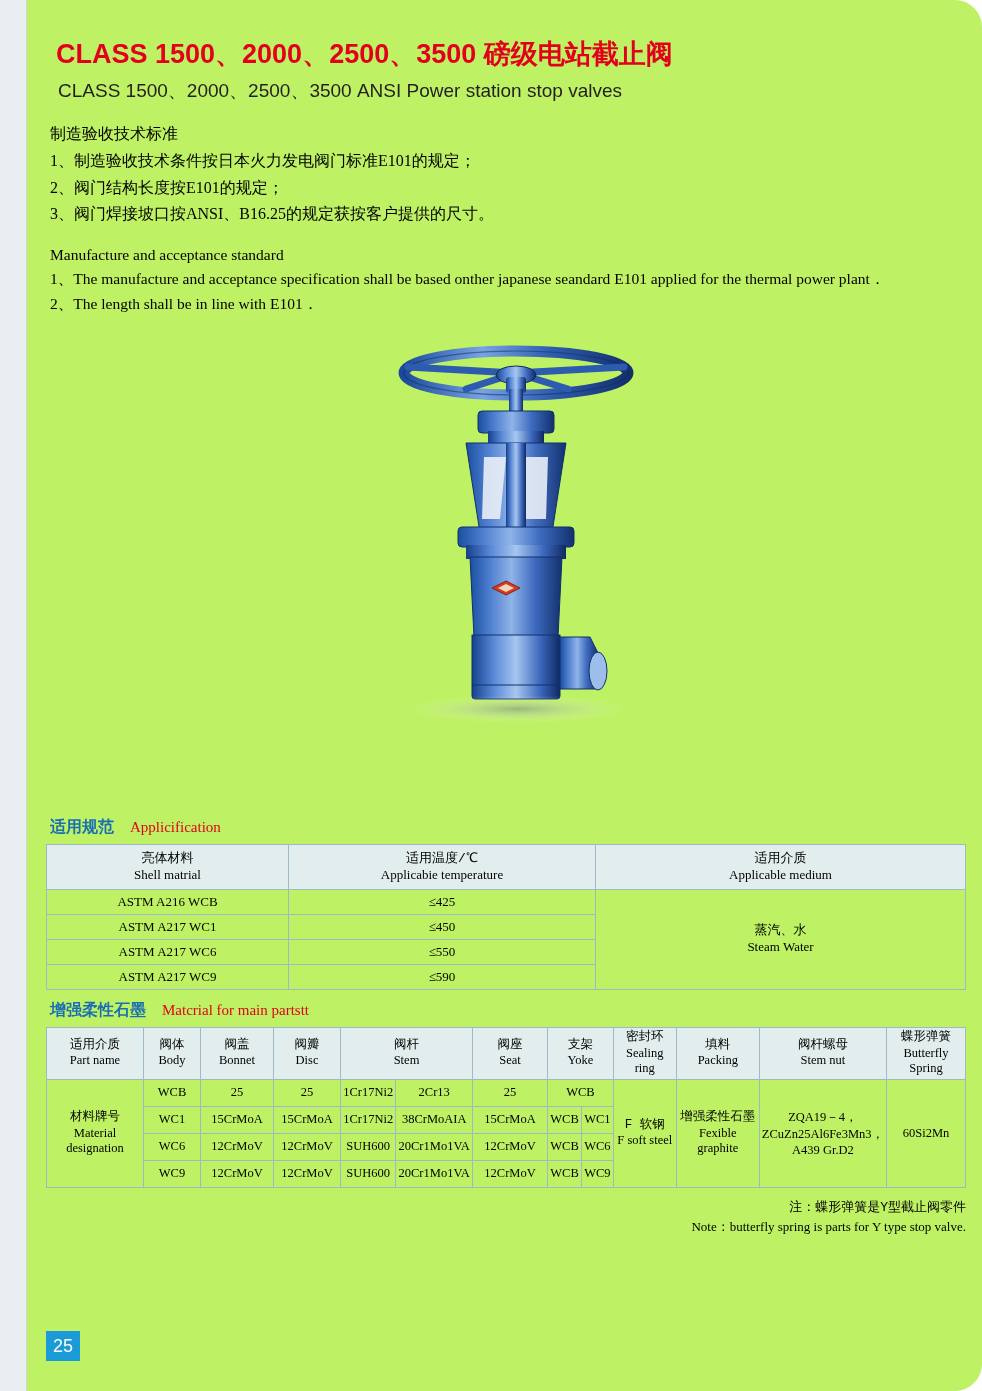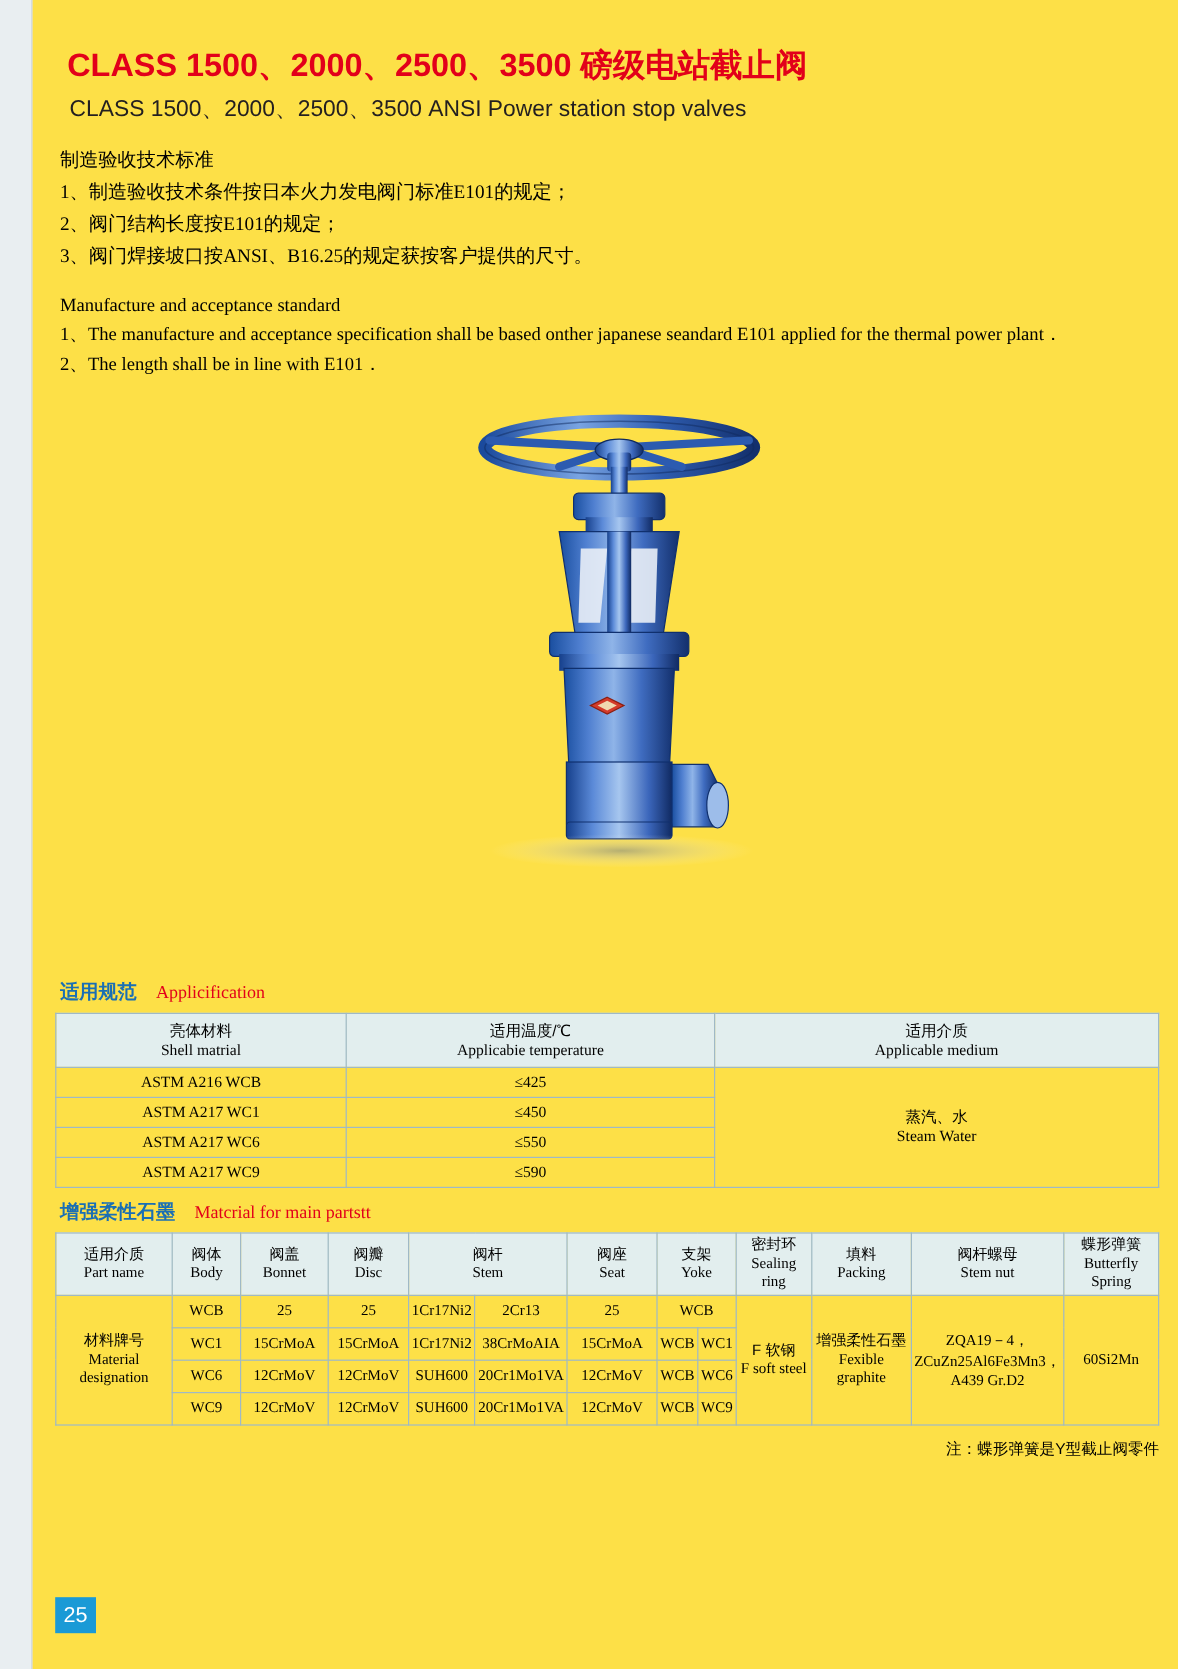--- a/index.html
+++ b/index.html
@@ -13,21 +13,22 @@
     position: relative;
     font-family: "Liberation Serif", serif;
     color: #000;
     overflow: hidden;
   }
   .page {
     position: absolute;
     left: 0; top: 0;
     width: 982px;
     height: 1391px;
-    background: #fde047;
+    background: #bef264;
+    border-radius: 27px;
   }
   
   .left-bar {
     position: absolute;
     left: 0; top: 0;
     width: 26px;
     height: 1391px;
     background: #e9eef1;
     border-right: 1px solid #cfd8dc;
   }
@@ -112,21 +113,21 @@
     border: 1px solid #9fb9c6;
     padding: 2px 3px;
     vertical-align: middle;
   }
   table.tbl thead td {
     background: #e2eeee;
     font-weight: normal;
     padding: 5px 3px;
   }
   .two-line { line-height: 1.25; }
-  .cnrow { font-family: Liberation Sans, sans-serif; }
+  .cnrow { font-family: Liberation Mono, monospace; }
 
   
   #applic-table td { height: 20px; }
   #applic-table .hdr { height: 34px; }
 
   
   #mat-table { font-size: 12.5px; }
   #mat-table td { padding: 2px 2px; height: 22px; }
   #mat-table thead td { height: 34px; background: #e2eeee; }
 
@@ -411,19 +412,20 @@
           <td>20Cr1Mo1VA</td>
           <td>12CrMoV</td>
           <td>WCB</td>
           <td>WC9</td>
         </tr>
       </tbody>
     </table>
 
     <div class="note">
       <div class="cnrow">注：蝶形弹簧是Y型截止阀零件</div>
+      <div>Note：butterfly spring is parts for Y type stop valve.</div>
     </div>
 
   </div>
 
   <div class="page-num">25</div>
   <div class="bottom-rule"></div>
 </div>
 
 </body></html>

